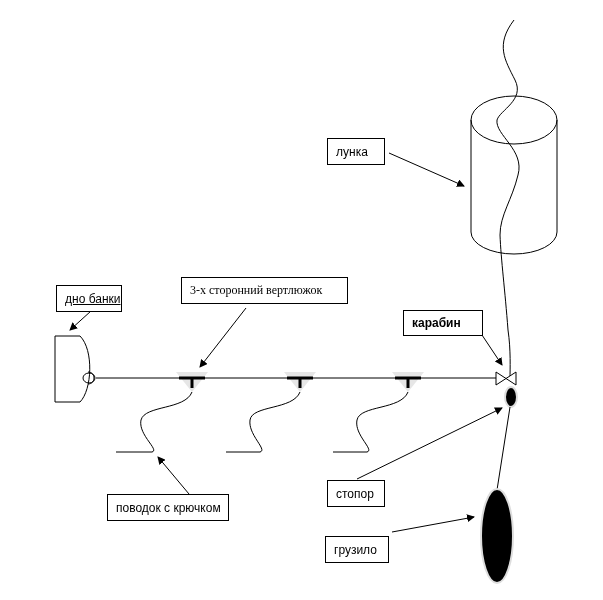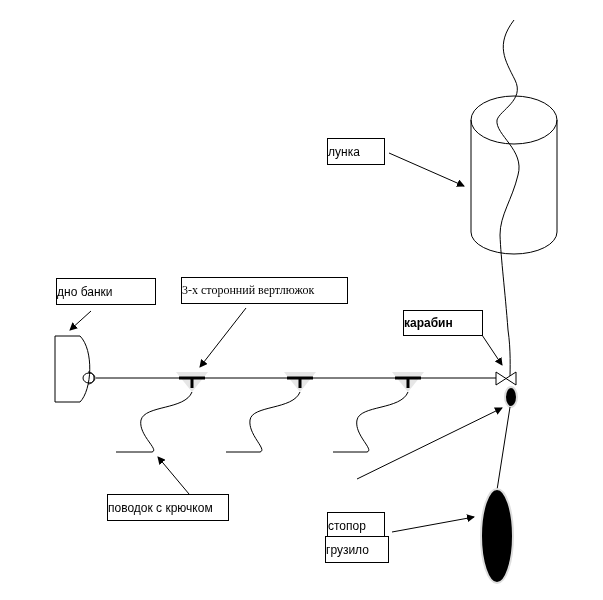--- a/index.html
+++ b/index.html
@@ -1,18 +1,18 @@
 <!DOCTYPE html>
 <html><head>
 <meta charset="utf-8">
 <style>
   html,body{margin:0;padding:0;background:#fff;}
   body{width:603px;height:600px;position:relative;overflow:hidden;font-family:"Liberation Sans","DejaVu Sans",sans-serif;}
   svg{position:absolute;left:0;top:0;}
-  .lbl{position:absolute;border:1px solid #000;background:#fff;font-size:12px;color:#000;box-sizing:border-box;display:flex;align-items:center;padding-left:0;}
+  .lbl{position:absolute;border:1px solid #000;background:#fff;font-size:12px;color:#000;box-sizing:border-box;display:flex;align-items:center;padding-left:8px;}
 </style>
 </head>
 <body>
 
 <svg width="603" height="600" viewBox="0 0 603 600">
   <defs>
     <marker id="ah" markerWidth="8" markerHeight="8" refX="7" refY="4" orient="auto">
       <path d="M0,0 L8,4 L0,8 z" fill="#000"></path>
     </marker>
   </defs>
@@ -63,18 +63,18 @@
   <ellipse cx="511" cy="397" rx="6" ry="10" fill="#000" stroke="#ddd" stroke-width="2"></ellipse>
   <line x1="357" y1="479" x2="502" y2="408" stroke="#000" marker-end="url(#ah)"></line>
 
   <line x1="510" y1="407" x2="497" y2="490" stroke="#000"></line>
 
   <ellipse cx="497" cy="536" rx="16" ry="47" fill="#000" stroke="#ddd" stroke-width="2"></ellipse>
   <line x1="392" y1="532" x2="474" y2="517" stroke="#000" marker-end="url(#ah)"></line>
 </svg>
 
 <div class="lbl" style="left:327px;top:138px;width:58px;height:27px;">лунка</div>
-<div class="lbl" style="left:56px;top:278px;width:100px;height:27px;">дно банки</div>
+<div class="lbl" style="left:56px;top:285px;width:66px;height:27px;text-decoration:underline;">дно банки</div>
 <div class="lbl" style="left:181px;top:277px;width:167px;height:27px;font-family:Liberation Serif, serif;">3-х сторонний вертлюжок</div>
 <div class="lbl" style="left:403px;top:310px;width:80px;height:26px;font-weight:bold;">карабин</div>
 <div class="lbl" style="left:107px;top:494px;width:122px;height:27px;">поводок с крючком</div>
-<div class="lbl" style="left:327px;top:480px;width:58px;height:27px;margin-top:32px;">стопор</div>
+<div class="lbl" style="left:327px;top:480px;width:58px;height:27px;">стопор</div>
 <div class="lbl" style="left:325px;top:536px;width:64px;height:27px;">грузило</div>
 
 </body></html>

